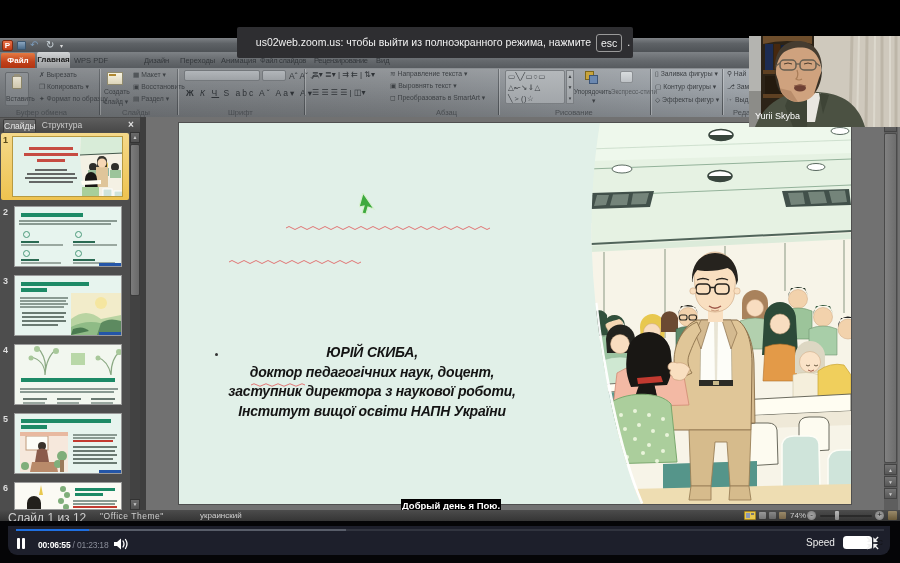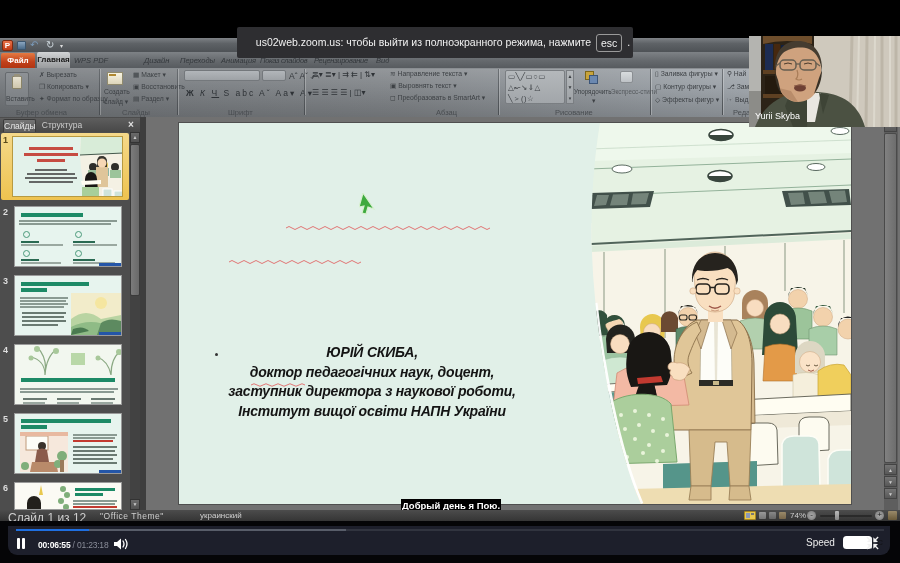--- a/index.html
+++ b/index.html
@@ -1,20 +1,20 @@
 <!DOCTYPE html>
 <html><head>
 <meta charset="utf-8">
 <style>
   * { margin:0; padding:0; box-sizing:border-box; }
   html,body { width:900px; height:563px; background:#000; overflow:hidden;
     font-family:"Liberation Sans", sans-serif; }
   #stage { position:relative; width:900px; height:563px; background:#000; }
   .abs { position:absolute; }
-  .tabtxt { color:#33373b; font-size:7.5px; line-height:10px; white-space:nowrap;font-style:italic; }
+  .tabtxt { color:#33373b; font-size:7.5px; line-height:10px; white-space:nowrap; }
   .ritem { position:absolute; color:#3d4145; font-size:6.8px; white-space:nowrap; }
   .rsep { position:absolute; top:69px; width:1px; height:46px; background:linear-gradient(rgba(90,94,98,0.7),rgba(70,74,78,0.9)); box-shadow:1px 0 0 rgba(255,255,255,0.25); }
   .glbl { position:absolute; top:108px; color:#484c50; font-size:7.5px; text-align:center; }
   .thnum { color:#ddd; font-size:9px; font-weight:bold; }
 </style>
 </head>
 <body>
 <div id="stage">
 
   <div class="abs" id="titlebar" style="left:0;top:38px;width:900px;height:14px;
@@ -28,21 +28,21 @@
 
   <div class="abs" id="tabrow" style="left:0;top:52px;width:900px;height:16px;
      background:linear-gradient(#7e8286,#65696d 55%,#575b5f);"></div>
   <div class="abs" style="left:1px;top:53px;width:34px;height:15px;background:linear-gradient(#e57a42,#c1401a 60%,#b23512);border-radius:2px 2px 0 0;color:#fff;font-size:8px;font-weight:bold;text-align:center;line-height:15px;">Файл</div>
   <div class="abs" style="left:37px;top:52px;width:33px;height:16px;background:linear-gradient(#d2d4d6,#aeb0b2 60%,#9a9c9e);border-radius:2px 2px 0 0;color:#1a1a1a;font-size:8px;font-weight:bold;text-align:center;line-height:16px;">Главная</div>
   <div class="abs tabtxt" style="left:74px;top:56px;">WPS PDF</div>
   <div class="abs tabtxt" style="left:112px;top:56px;margin-top:28px;">Вставка</div>
   <div class="abs tabtxt" style="left:144px;top:56px;">Дизайн</div>
   <div class="abs tabtxt" style="left:180px;top:56px;">Переходы</div>
   <div class="abs tabtxt" style="left:221px;top:56px;">Анимация</div>
-  <div class="abs tabtxt" style="left:260px;top:56px;letter-spacing:-0.3px;">Показ слайдов</div>
+  <div class="abs tabtxt" style="left:260px;top:56px;letter-spacing:-0.3px;">Файл слайдов</div>
   <div class="abs tabtxt" style="left:314px;top:56px;letter-spacing:-0.3px;">Рецензирование</div>
   <div class="abs tabtxt" style="left:376px;top:56px;">Вид</div>
 
   <div class="abs" id="ribbon" style="left:0;top:68px;width:900px;height:49px;
      background:linear-gradient(rgba(255,255,255,0.14),rgba(255,255,255,0.03) 35%,rgba(0,0,0,0.10) 82%,rgba(0,0,0,0.15)),linear-gradient(90deg,#74787c,#82868a 45%,#9aa0a6 78%,#a9afb5);border-top:1px solid #8a8e92;"></div>
 
   <div class="abs" style="left:5px;top:72px;width:24px;height:34px;background:linear-gradient(#8e9296,#7a7e82);border:1px solid #666a6e;border-radius:2px;"></div>
   <div class="abs" style="left:12px;top:76px;width:10px;height:13px;background:linear-gradient(#e8e3d2,#cfc7ad);border:1px solid #8a8468;border-radius:1px;"></div>
   <div class="abs" style="left:14px;top:74px;width:6px;height:3px;background:#97917b;border-radius:1px;"></div>
   <div class="abs ritem" style="left:6px;top:95px;">Вставить</div>

